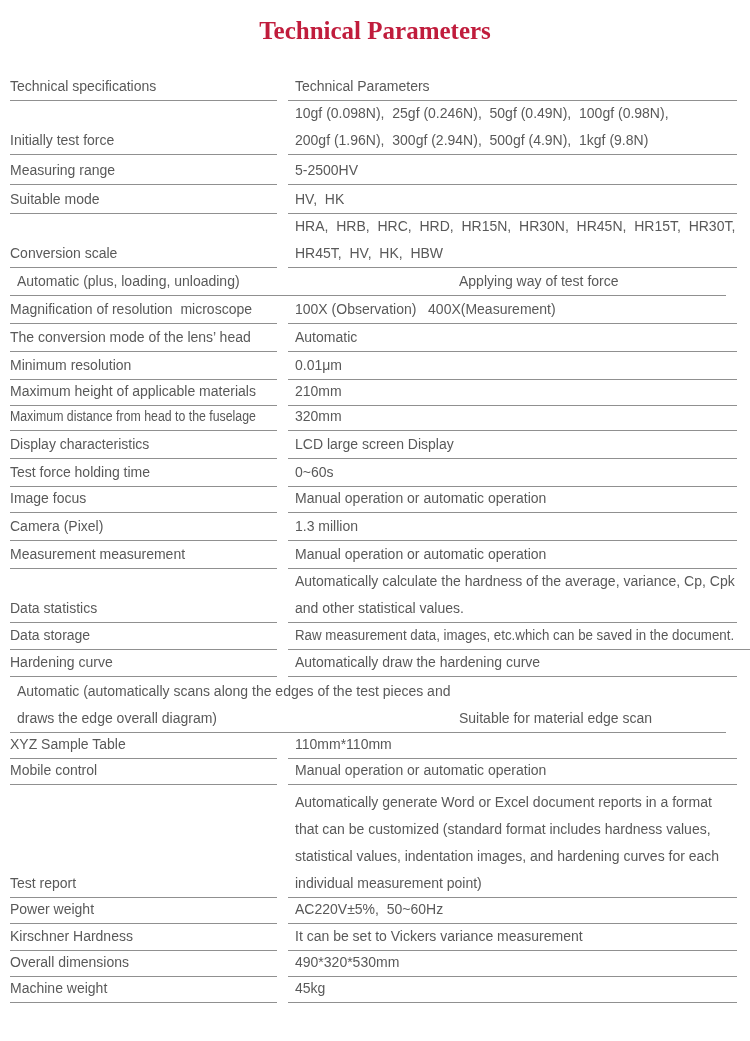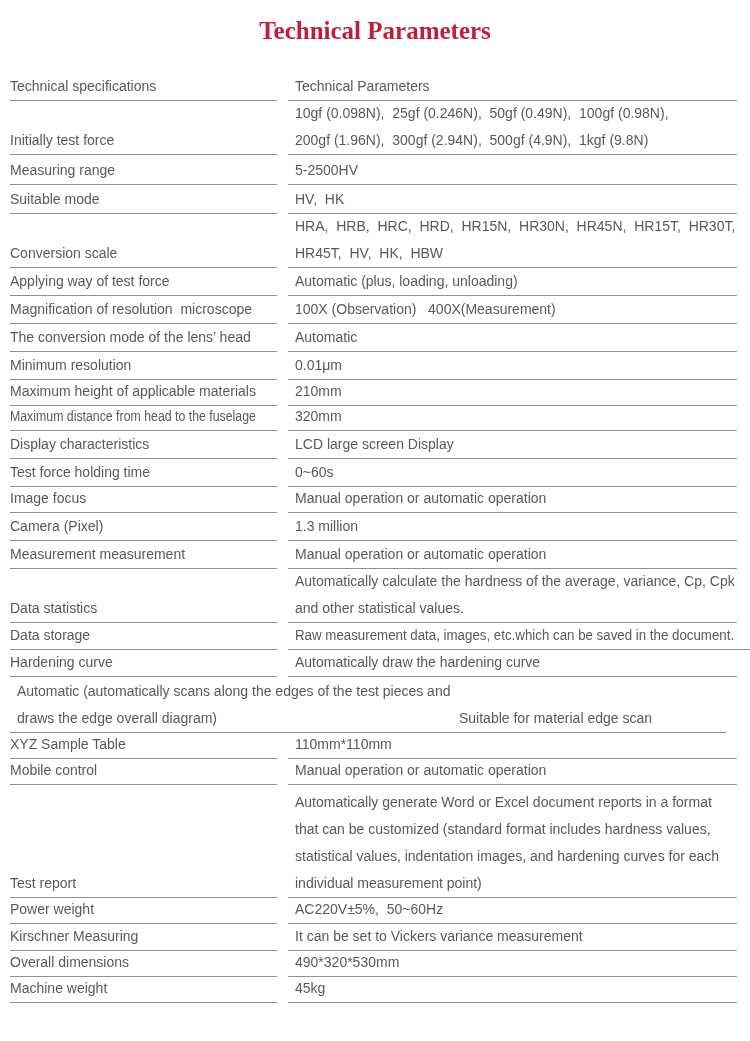--- a/index.html
+++ b/index.html
@@ -82,25 +82,25 @@
     <div class="c cl h54">
         <span class="txt">Conversion scale</span>
       </div>
     <div class="c cr h54">
         <span class="txt">HRA,  HRB,  HRC,  HRD,  HR15N,  HR30N,  HR45N,  HR15T,  HR30T,
 HR45T,  HV,  HK,  HBW</span>
       </div>
   </div>
 
   <div class="r">
+    <div class="c cr h28">
+        <span class="txt">Automatic (plus, loading, unloading)</span>
+      </div>
     <div class="c cl h28">
         <span class="txt">Applying way of test force</span>
-      </div>
-    <div class="c cr h28">
-        <span class="txt">Automatic (plus, loading, unloading)</span>
       </div>
   </div>
 
   <div class="r">
     <div class="c cl h28">
         <span class="txt">Magnification of resolution  microscope</span>
       </div>
     <div class="c cr h28">
         <span class="txt">100X (Observation)   400X(Measurement)</span>
       </div>
@@ -259,21 +259,21 @@
     <div class="c cl h26">
         <span class="txt">Power weight</span>
       </div>
     <div class="c cr h26">
         <span class="txt">AC220V±5%,  50~60Hz</span>
       </div>
   </div>
 
   <div class="r">
     <div class="c cl h27">
-        <span class="txt">Kirschner Measuring</span>
+        <span class="txt">Kirschner Hardness</span>
       </div>
     <div class="c cr h27">
         <span class="txt">It can be set to Vickers variance measurement</span>
       </div>
   </div>
 
   <div class="r">
     <div class="c cl h26">
         <span class="txt">Overall dimensions</span>
       </div>

